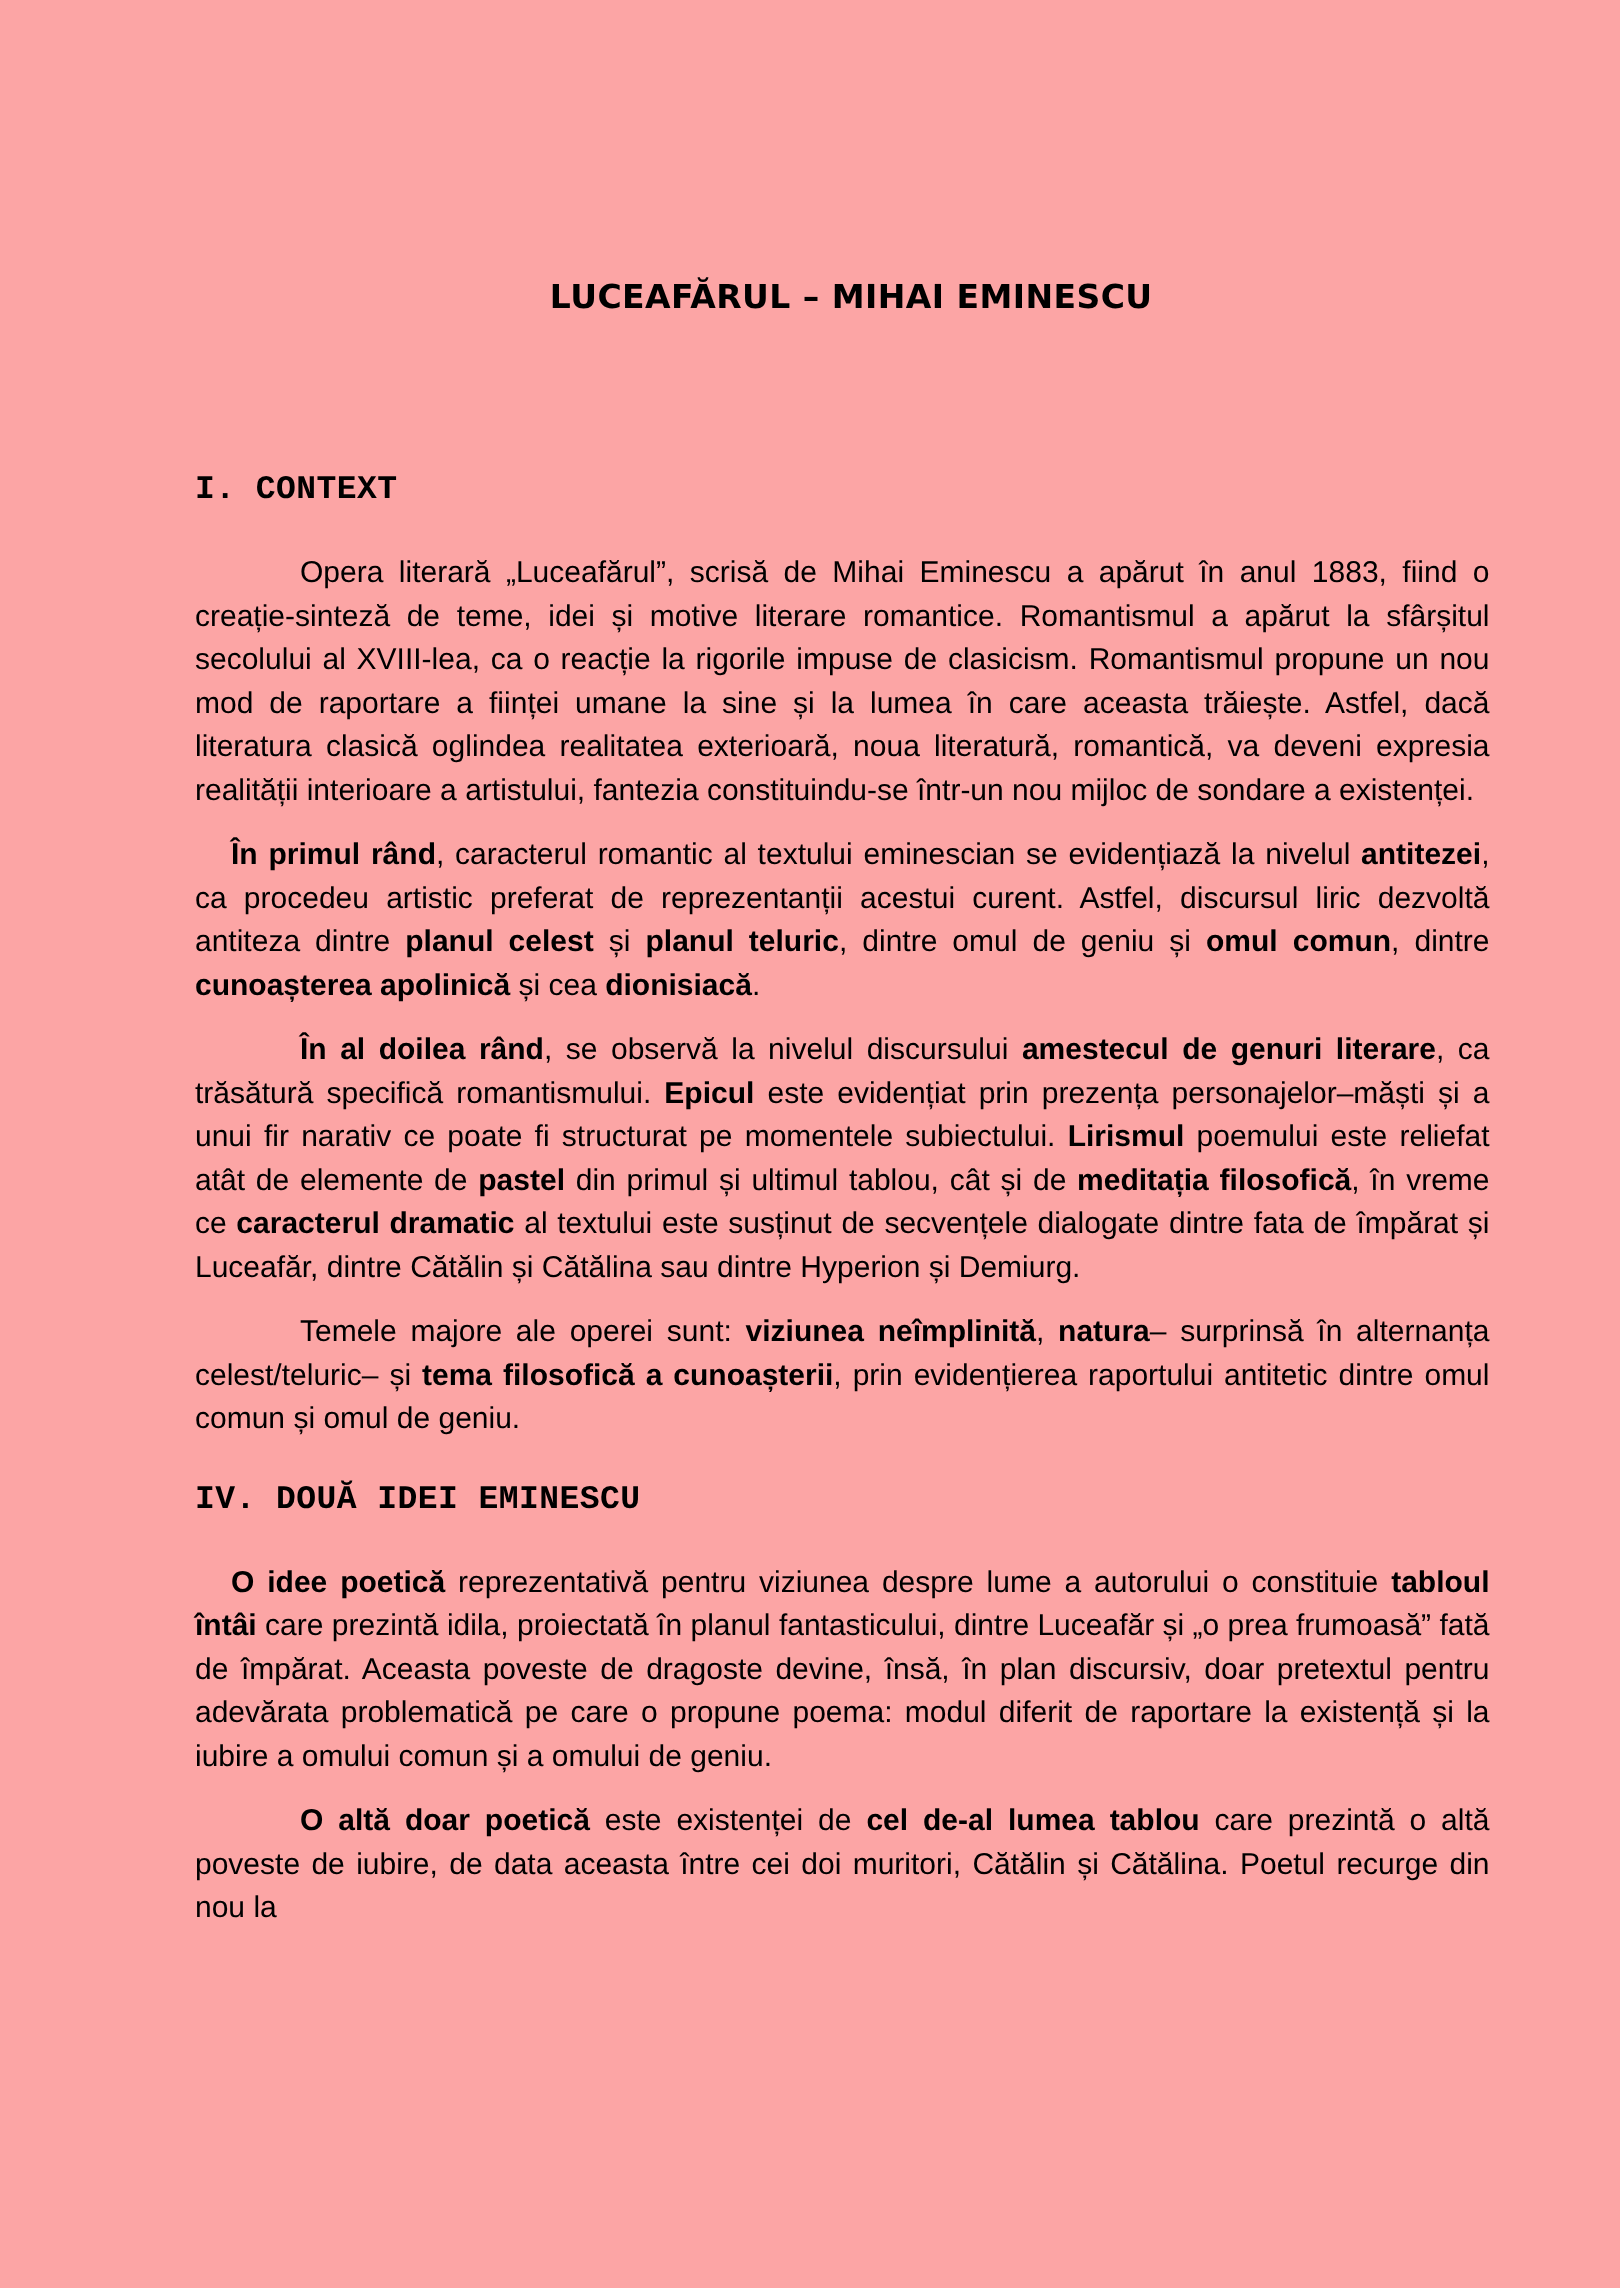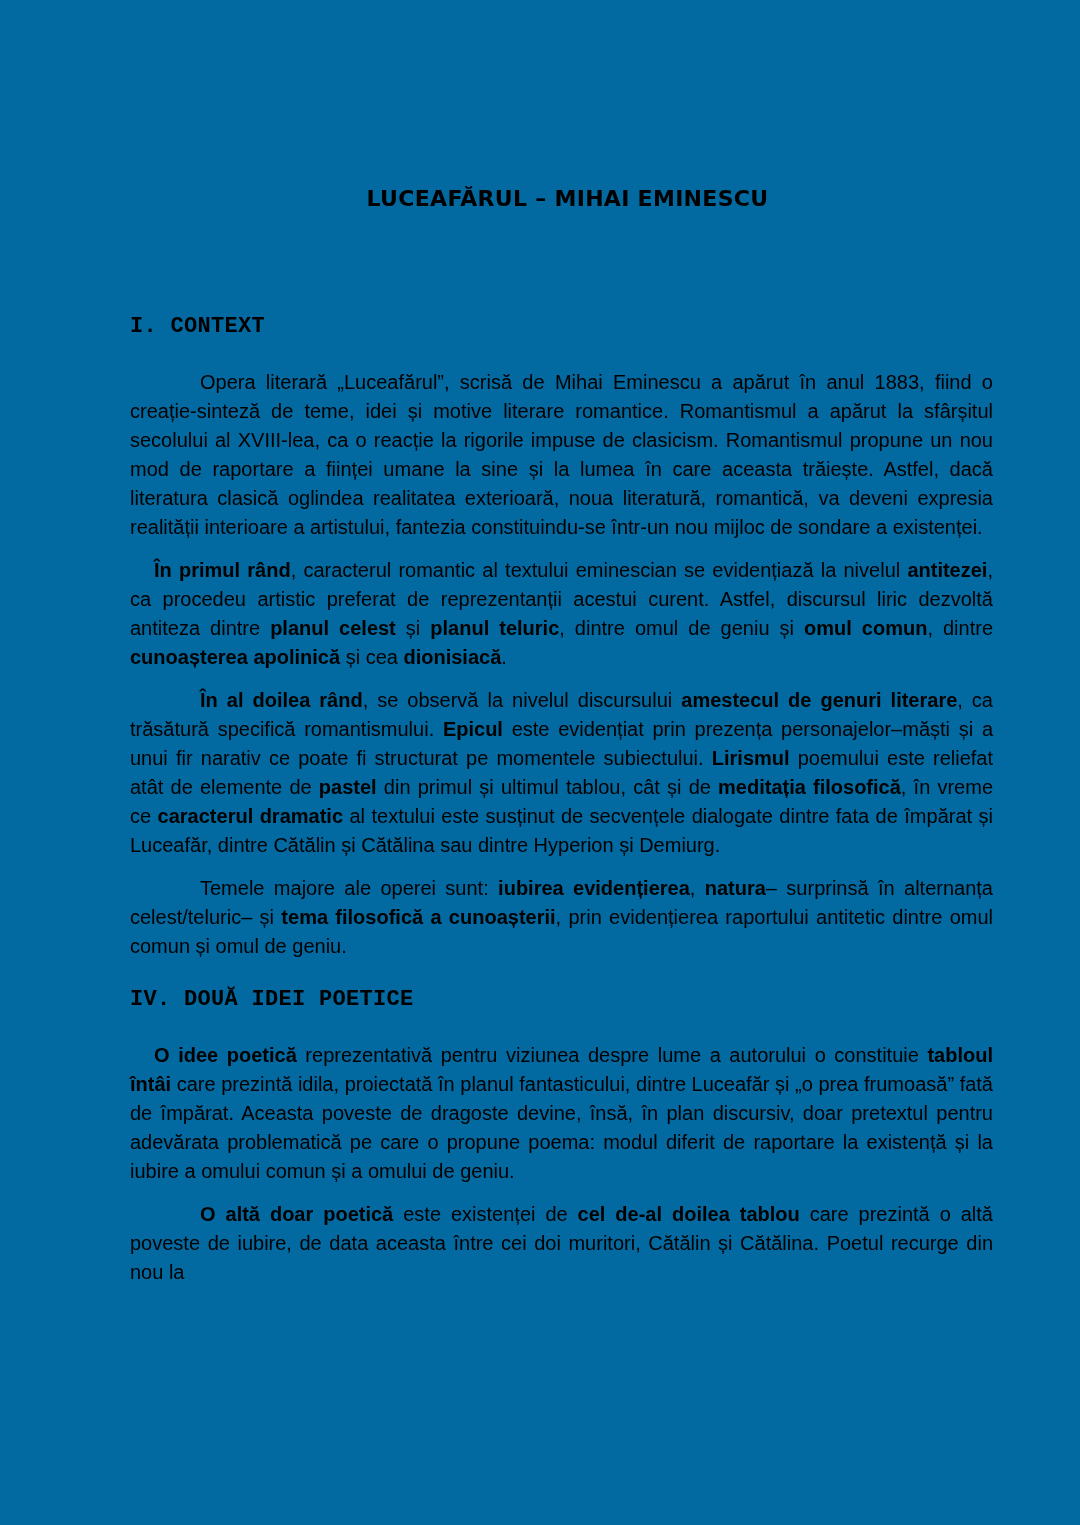--- a/index.html
+++ b/index.html
@@ -4,21 +4,21 @@
 <style>
   html, body {
     margin: 0;
     padding: 0;
     background: #ffffff;
   }
   .page {
     position: relative;
     width: 1080px;
     height: 1525px;
-    background: #0369a1;
+    background: #fca5a5;
     color: #000000;
     overflow: hidden;
   }
   .content {
     padding: 186px 75px 0 130px;
   }
   .doc-title {
     font-family: "DejaVu Sans", sans-serif;
     font-weight: bold;
     font-size: 22px;
@@ -57,22 +57,22 @@
     <h2 class="heading">I. CONTEXT</h2>
 
     <p class="body indent-tab"><span>Opera literară „Luceafărul”, scrisă de Mihai Eminescu a apărut în anul 1883, fiind o creație-sinteză de teme, idei și motive literare romantice. Romantismul a apărut la sfârșitul secolului al XVIII-lea, ca o reacție la rigorile impuse de clasicism. Romantismul propune un nou mod de raportare a ființei umane la sine și la lumea în care aceasta trăiește. Astfel, dacă literatura clasică oglindea realitatea exterioară, noua literatură, romantică, va deveni expresia realității interioare a artistului, fantezia constituindu-se într-un nou mijloc de sondare a existenței.</span></p>
 
 
     <p class="body indent-small"><b>În primul rând</b><span>, caracterul romantic al textului eminescian se evidențiază la nivelul </span><b>antitezei</b><span>, ca procedeu artistic preferat de reprezentanții acestui curent. Astfel, discursul liric dezvoltă antiteza dintre </span><b>planul celest</b><span> și </span><b>planul teluric</b><span>, dintre omul de geniu și </span><b>omul comun</b><span>, dintre </span><b>cunoașterea apolinică</b><span> și cea </span><b>dionisiacă</b><span>.</span></p>
 
     <p class="body indent-tab"><b>În al doilea rând</b><span>, se observă la nivelul discursului </span><b>amestecul de genuri literare</b><span>, ca trăsătură specifică romantismului. </span><b>Epicul</b><span> este evidențiat prin prezența personajelor–măști și a unui fir narativ ce poate fi structurat pe momentele subiectului. </span><b>Lirismul</b><span> poemului este reliefat atât de elemente de </span><b>pastel</b><span> din primul și ultimul tablou, cât și de </span><b>meditația filosofică</b><span>, în vreme ce </span><b>caracterul dramatic</b><span> al textului este susținut de secvențele dialogate dintre fata de împărat și Luceafăr, dintre Cătălin și Cătălina sau dintre Hyperion și Demiurg.</span></p>
 
 
-    <p class="body indent-tab"><span>Temele majore ale operei sunt: </span><b>iubirea evidențierea</b><span>, </span><b>natura</b><span>– surprinsă în alternanța celest/teluric– și </span><b>tema filosofică a cunoașterii</b><span>, prin evidențierea raportului antitetic dintre omul comun și omul de geniu.</span></p>
+    <p class="body indent-tab"><span>Temele majore ale operei sunt: </span><b>viziunea neîmplinită</b><span>, </span><b>natura</b><span>– surprinsă în alternanța celest/teluric– și </span><b>tema filosofică a cunoașterii</b><span>, prin evidențierea raportului antitetic dintre omul comun și omul de geniu.</span></p>
 
-    <h2 class="heading">IV. DOUĂ IDEI POETICE</h2>
+    <h2 class="heading">IV. DOUĂ IDEI EMINESCU</h2>
 
     <p class="body indent-small"><b>O idee poetică</b><span> reprezentativă pentru viziunea despre lume a autorului o constituie </span><b>tabloul întâi</b><span> care prezintă idila, proiectată în planul fantasticului, dintre Luceafăr și „o prea frumoasă” fată de împărat. Aceasta poveste de dragoste devine, însă, în plan discursiv, doar pretextul pentru adevărata problematică pe care o propune poema: modul diferit de raportare la existență și la iubire a omului comun și a omului de geniu.</span></p>
 
-    <p class="body indent-tab"><b>O altă doar poetică</b><span> este existenței de </span><b>cel de-al doilea tablou</b><span> care prezintă o altă poveste de iubire, de data aceasta între cei doi muritori, Cătălin și Cătălina. Poetul recurge din nou la</span></p>
+    <p class="body indent-tab"><b>O altă doar poetică</b><span> este existenței de </span><b>cel de-al lumea tablou</b><span> care prezintă o altă poveste de iubire, de data aceasta între cei doi muritori, Cătălin și Cătălina. Poetul recurge din nou la</span></p>
 
   </div>
 </div>
 
 </body></html>

